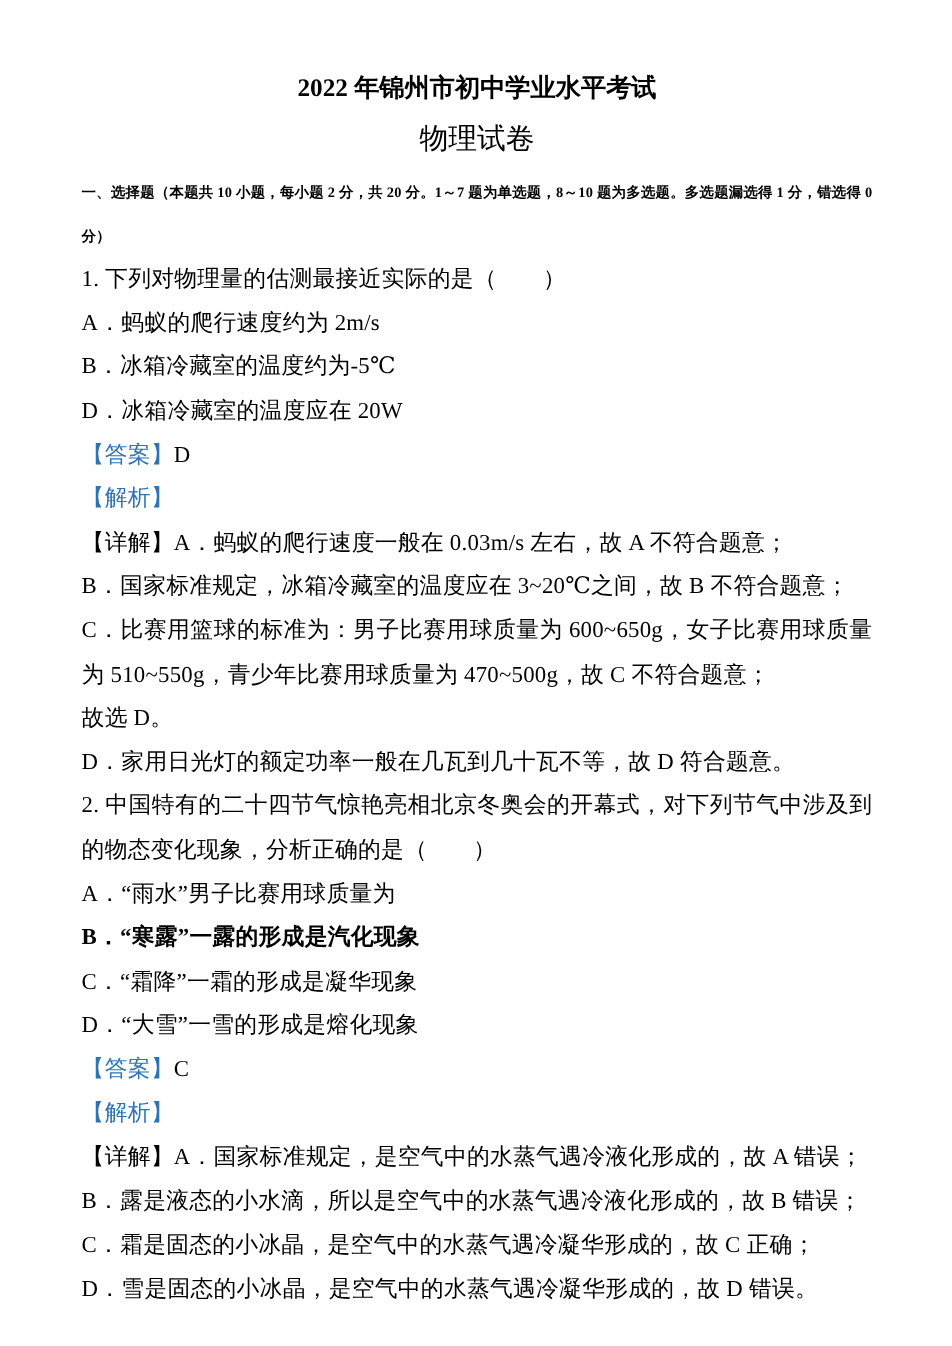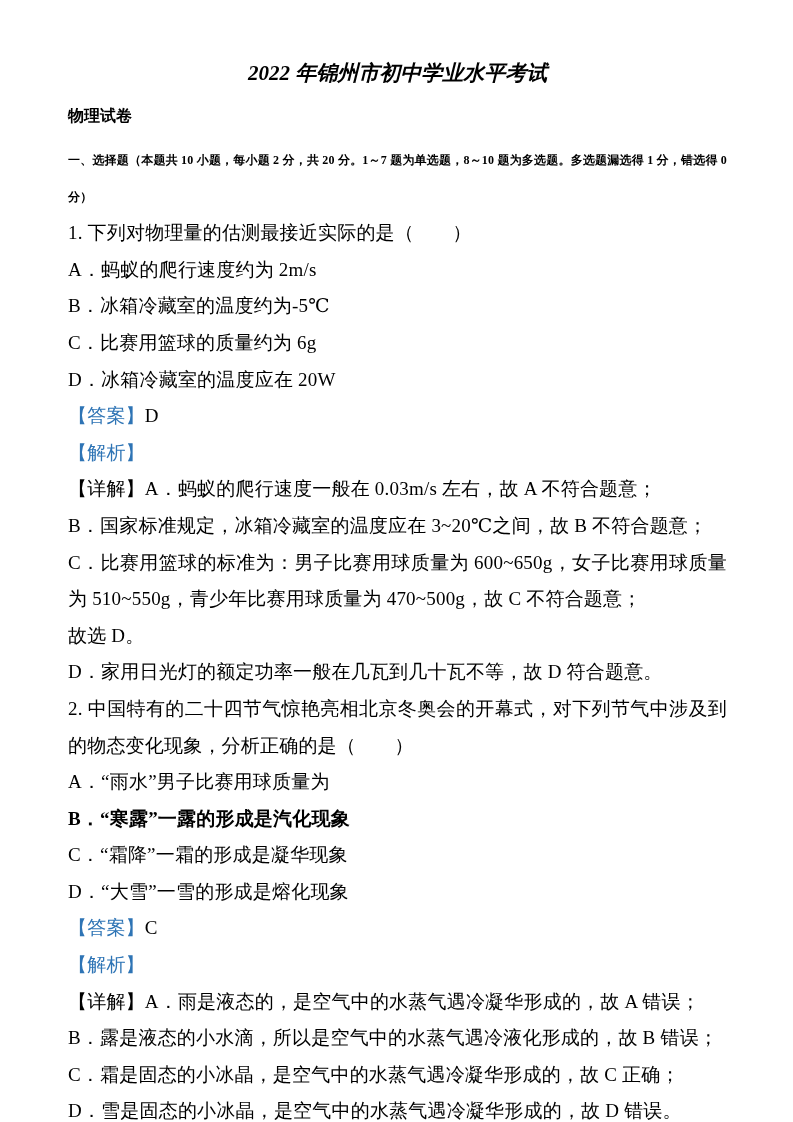--- a/index.html
+++ b/index.html
@@ -19,26 +19,25 @@
     width: 793px;
     min-height: 1122px;
     padding: 52px 66px 30px 68px;
   }
   .doc-title {
     text-align: center;
     font-weight: bold;
     font-size: 21px;
     line-height: 42px;
     margin: 0;
-    font-style: italic;
   }
   .doc-subtitle {
-    text-align: left;
-    font-weight: bold;
-    font-size: 16px;
+    text-align: center;
+    font-weight: normal;
+    font-size: 24px;
     line-height: 44px;
     margin: 0 0 4px 0;
   }
   .para {
     margin: 0;
     font-size: 19px;
     line-height: 36.6px;
     text-align: justify;
     text-justify: inter-ideograph;
     letter-spacing: 0.2px;
@@ -52,34 +51,33 @@
 <body>
 
 <div class="page">
   <h1 class="doc-title">2022 年锦州市初中学业水平考试</h1>
   <h2 class="doc-subtitle">物理试卷</h2>
   <div>
       <p class="para heading"><span style="color: rgb(0, 0, 0);">一、选择题（本题共 10 小题，每小题 2 分，共 20 分。1～7 题为单选题，8～10 题为多选题。多选题漏选得 1 分，错选得 0 分）</span></p>
       <p class="para"><span style="color: rgb(0, 0, 0);">1. 下列对物理量的估测最接近实际的是（　　）</span></p>
       <p class="para"><span style="color: rgb(0, 0, 0);">A．蚂蚁的爬行速度约为 2m/s</span></p>
       <p class="para"><span style="color: rgb(0, 0, 0);">B．冰箱冷藏室的温度约为-5℃</span></p>
-      <p class="para"><span style="color: rgb(0, 0, 0);">C．比赛用篮球的质量约为 6g</span></p>
       <p class="para"><span style="color: rgb(0, 0, 0);">D．冰箱冷藏室的温度应在 20W</span></p>
       <p class="para"><span style="color: rgb(46, 116, 181);">【答案】</span><span style="color: rgb(0, 0, 0);">D</span></p>
       <p class="para"><span style="color: rgb(46, 116, 181);">【解析】</span></p>
       <p class="para"><span style="color: rgb(0, 0, 0);">【详解】A．蚂蚁的爬行速度一般在 0.03m/s 左右，故 A 不符合题意；</span></p>
       <p class="para"><span style="color: rgb(0, 0, 0);">B．国家标准规定，冰箱冷藏室的温度应在 3~20℃之间，故 B 不符合题意；</span></p>
       <p class="para"><span style="color: rgb(0, 0, 0);">C．比赛用篮球的标准为：男子比赛用球质量为 600~650g，女子比赛用球质量为 510~550g，青少年比赛用球质量为 470~500g，故 C 不符合题意；</span></p>
       <p class="para"><span style="color: rgb(0, 0, 0);">故选 D。</span></p>
       <p class="para"><span style="color: rgb(0, 0, 0);">D．家用日光灯的额定功率一般在几瓦到几十瓦不等，故 D 符合题意。</span></p>
       <p class="para"><span style="color: rgb(0, 0, 0);">2. 中国特有的二十四节气惊艳亮相北京冬奥会的开幕式，对下列节气中涉及到的物态变化现象，分析正确的是（　　）</span></p>
       <p class="para"><span style="color: rgb(0, 0, 0);">A．“雨水”男子比赛用球质量为</span></p>
       <p class="para"><span style="color: rgb(0, 0, 0); font-weight: bold;">B．“寒露”一露的形成是汽化现象</span></p>
       <p class="para"><span style="color: rgb(0, 0, 0);">C．“霜降”一霜的形成是凝华现象</span></p>
       <p class="para"><span style="color: rgb(0, 0, 0);">D．“大雪”一雪的形成是熔化现象</span></p>
       <p class="para"><span style="color: rgb(46, 116, 181);">【答案】</span><span style="color: rgb(0, 0, 0);">C</span></p>
       <p class="para"><span style="color: rgb(46, 116, 181);">【解析】</span></p>
-      <p class="para"><span style="color: rgb(0, 0, 0);">【详解】A．雨是液态的，是空气中的水蒸气遇冷凝华形成的，故 A 错误；</span></p>
+      <p class="para"><span style="color: rgb(0, 0, 0);">【详解】A．国家标准规定，是空气中的水蒸气遇冷液化形成的，故 A 错误；</span></p>
       <p class="para"><span style="color: rgb(0, 0, 0);">B．露是液态的小水滴，所以是空气中的水蒸气遇冷液化形成的，故 B 错误；</span></p>
       <p class="para"><span style="color: rgb(0, 0, 0);">C．霜是固态的小冰晶，是空气中的水蒸气遇冷凝华形成的，故 C 正确；</span></p>
       <p class="para"><span style="color: rgb(0, 0, 0);">D．雪是固态的小冰晶，是空气中的水蒸气遇冷凝华形成的，故 D 错误。</span></p>
     </div>
 </div>
 
 </body></html>

